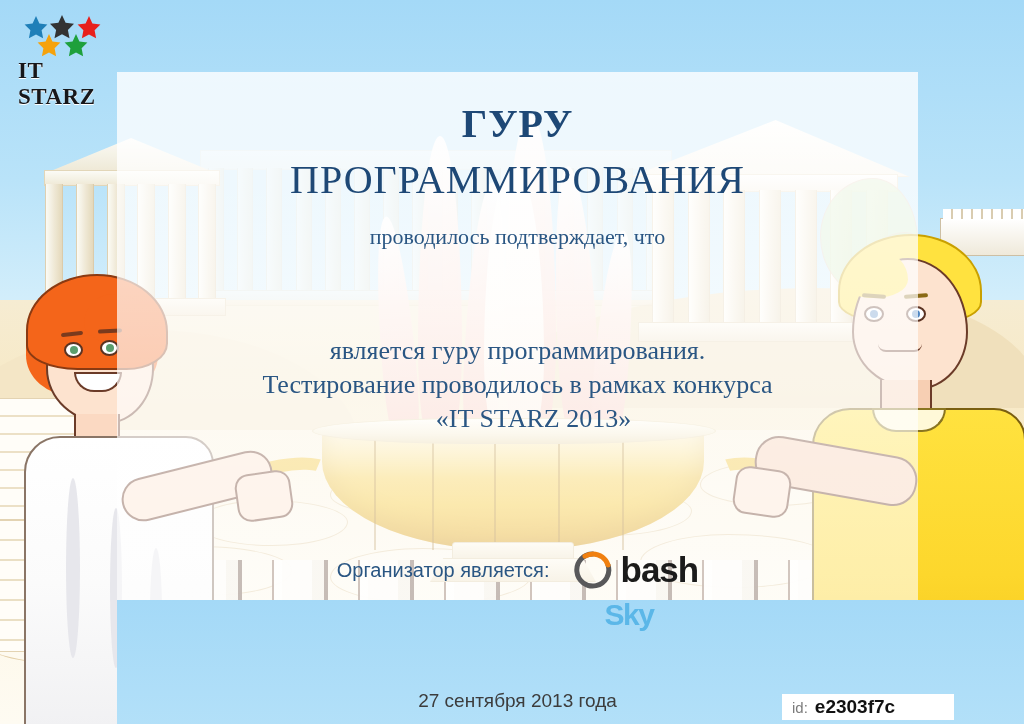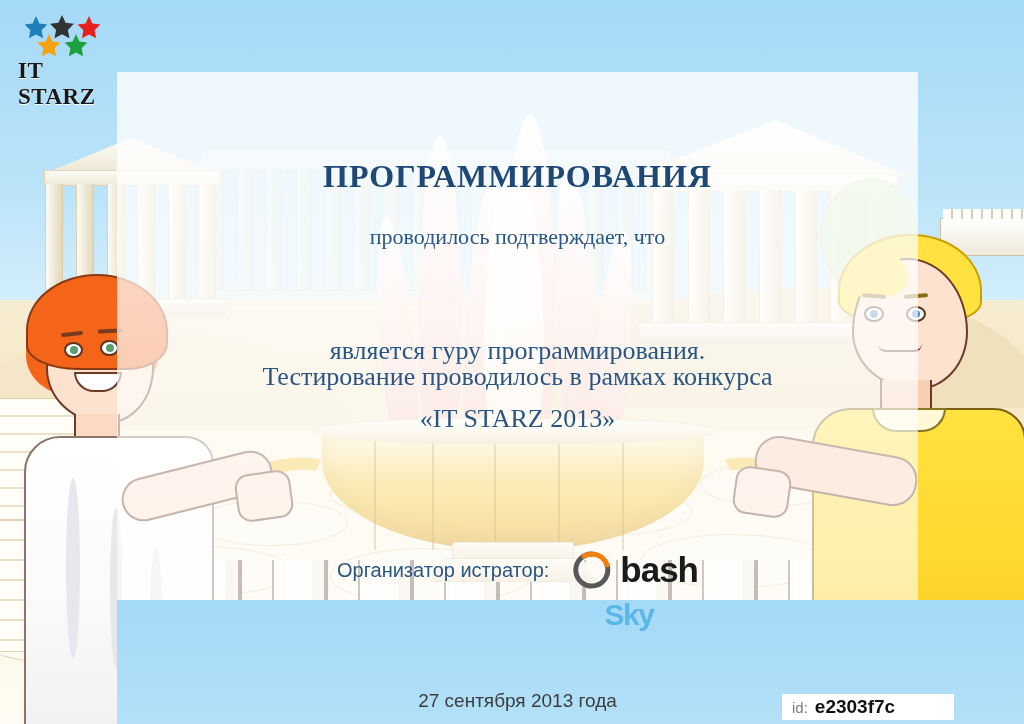--- a/index.html
+++ b/index.html
@@ -197,28 +197,28 @@
   .stars{position:absolute;left:6px;top:0;width:96px;height:46px;}
   .logo-text{position:absolute;left:2px;top:44px;font-family:"Liberation Serif",serif;
       font-weight:bold;font-size:23px;letter-spacing:.5px;color:#17171a;
       text-shadow:0 1px 0 #fff;}
 
   
   .content{position:absolute;left:117px;top:72px;width:801px;height:652px;
       text-align:center;color:#1e4876;}
   .title1{position:absolute;left:0;top:32px;width:801px;font-weight:bold;
       font-size:40px;letter-spacing:1px;color:#1e4876;line-height:1;}
-  .title2{position:absolute;left:0;top:88px;width:801px;font-weight:bold;
-      font-size:32px;letter-spacing:1px;color:#1e4876;line-height:1;}
+  .title2{position:absolute;left:0;top:88px;width:801px;font-weight:normal;
+      font-size:40px;letter-spacing:1px;color:#1e4876;line-height:1;}
   .subline{position:absolute;left:0;top:152px;width:801px;font-size:22px;color:#2a5683;}
   .name{position:absolute;left:0;top:200px;width:801px;font-weight:bold;
       font-size:40px;letter-spacing:2px;color:#1e4876;}
   .body1{position:absolute;left:0;top:262px;width:801px;font-size:26px;color:#2a5683;line-height:1.32;}
-  .body2{position:absolute;left:0;top:288px;width:801px;font-size:26px;color:#2a5683;line-height:1.32;}
-  .body3{position:absolute;left:0;top:330px;width:801px;font-size:26px;color:#2a5683;line-height:1.32;}
+  .body2{position:absolute;left:0;top:296px;width:801px;font-size:26px;color:#2a5683;line-height:1.32;}
+  .body3{position:absolute;left:0;top:330px;width:801px;font-size:26px;color:#2a5683;line-height:1.32;padding-left:16px;}
   .date{position:absolute;left:0;top:618px;width:801px;font-size:19px;color:#3c3c3c;
       font-family:"Liberation Sans",sans-serif;}
 
   
   .org-row{position:absolute;left:0;top:478px;width:801px;display:flex;align-items:center;
       justify-content:center;gap:24px;}
   .org-label{font-family:"Liberation Sans",sans-serif;font-size:20px;color:#2a5683;}
   .ideco{display:flex;align-items:center;gap:9px;}
   .ideco-mark{position:relative;width:38px;height:38px;}
   .ideco-word{font-family:"Liberation Sans",sans-serif;font-weight:bold;font-size:35px;
@@ -430,28 +430,29 @@
       <path d="M14 2 L17.4 9.4 L25.4 10.4 L19.6 16.2 L21.1 24.2 L14 20.4 L6.9 24.2 L8.4 16.2 L2.6 10.4 L10.6 9.4 Z" fill="#1f7fb8"></path>
       <path d="M40 1 L43.6 8.7 L52 9.8 L45.9 15.9 L47.5 24.3 L40 20.3 L32.5 24.3 L34.1 15.9 L28 9.8 L36.4 8.7 Z" fill="#333333"></path>
       <path d="M67 2 L70.4 9.4 L78.4 10.4 L72.6 16.2 L74.1 24.2 L67 20.4 L59.9 24.2 L61.4 16.2 L55.6 10.4 L63.6 9.4 Z" fill="#e8201c"></path>
       <path d="M27 20 L30.4 27.4 L38.4 28.4 L32.6 34.2 L34.1 42.2 L27 38.4 L19.9 42.2 L21.4 34.2 L15.6 28.4 L23.6 27.4 Z" fill="#f5a20c"></path>
       <path d="M54 20 L57.4 27.4 L65.4 28.4 L59.6 34.2 L61.1 42.2 L54 38.4 L46.9 42.2 L48.4 34.2 L42.6 28.4 L50.6 27.4 Z" fill="#1ea03c"></path>
     </svg>
     <div class="logo-text">IT STARZ</div>
   </div>
 
   <div class="content">
+    <div class="title1">ГУРУ</div>
     <div class="title2">ПРОГРАММИРОВАНИЯ</div>
     <div class="subline">проводилось подтверждает, что</div>
     <div class="body1">является гуру программирования.</div>
     <div class="body2">Тестирование проводилось в рамках конкурса</div>
     <div class="body3">«IT STARZ 2013»</div>
 
     <div class="org-row">
-      <span class="org-label">Организатор истратор:</span>
+      <span class="org-label">Организатор является:</span>
       <span class="ideco">
         <span class="ideco-mark">
           <svg viewBox="0 0 38 38" width="38" height="38">
             <path d="M19 3 a16 16 0 1 0 15 11" fill="none" stroke="#58585a" stroke-width="5" stroke-linecap="round"></path>
             <path d="M34 14 a16 16 0 0 0 -15 -11 a16 16 0 0 0 -8 2.2" fill="none" stroke="#f08010" stroke-width="5" stroke-linecap="round"></path>
           </svg>
         </span>
         <span class="ideco-word">bash</span>
       </span>
     </div>

